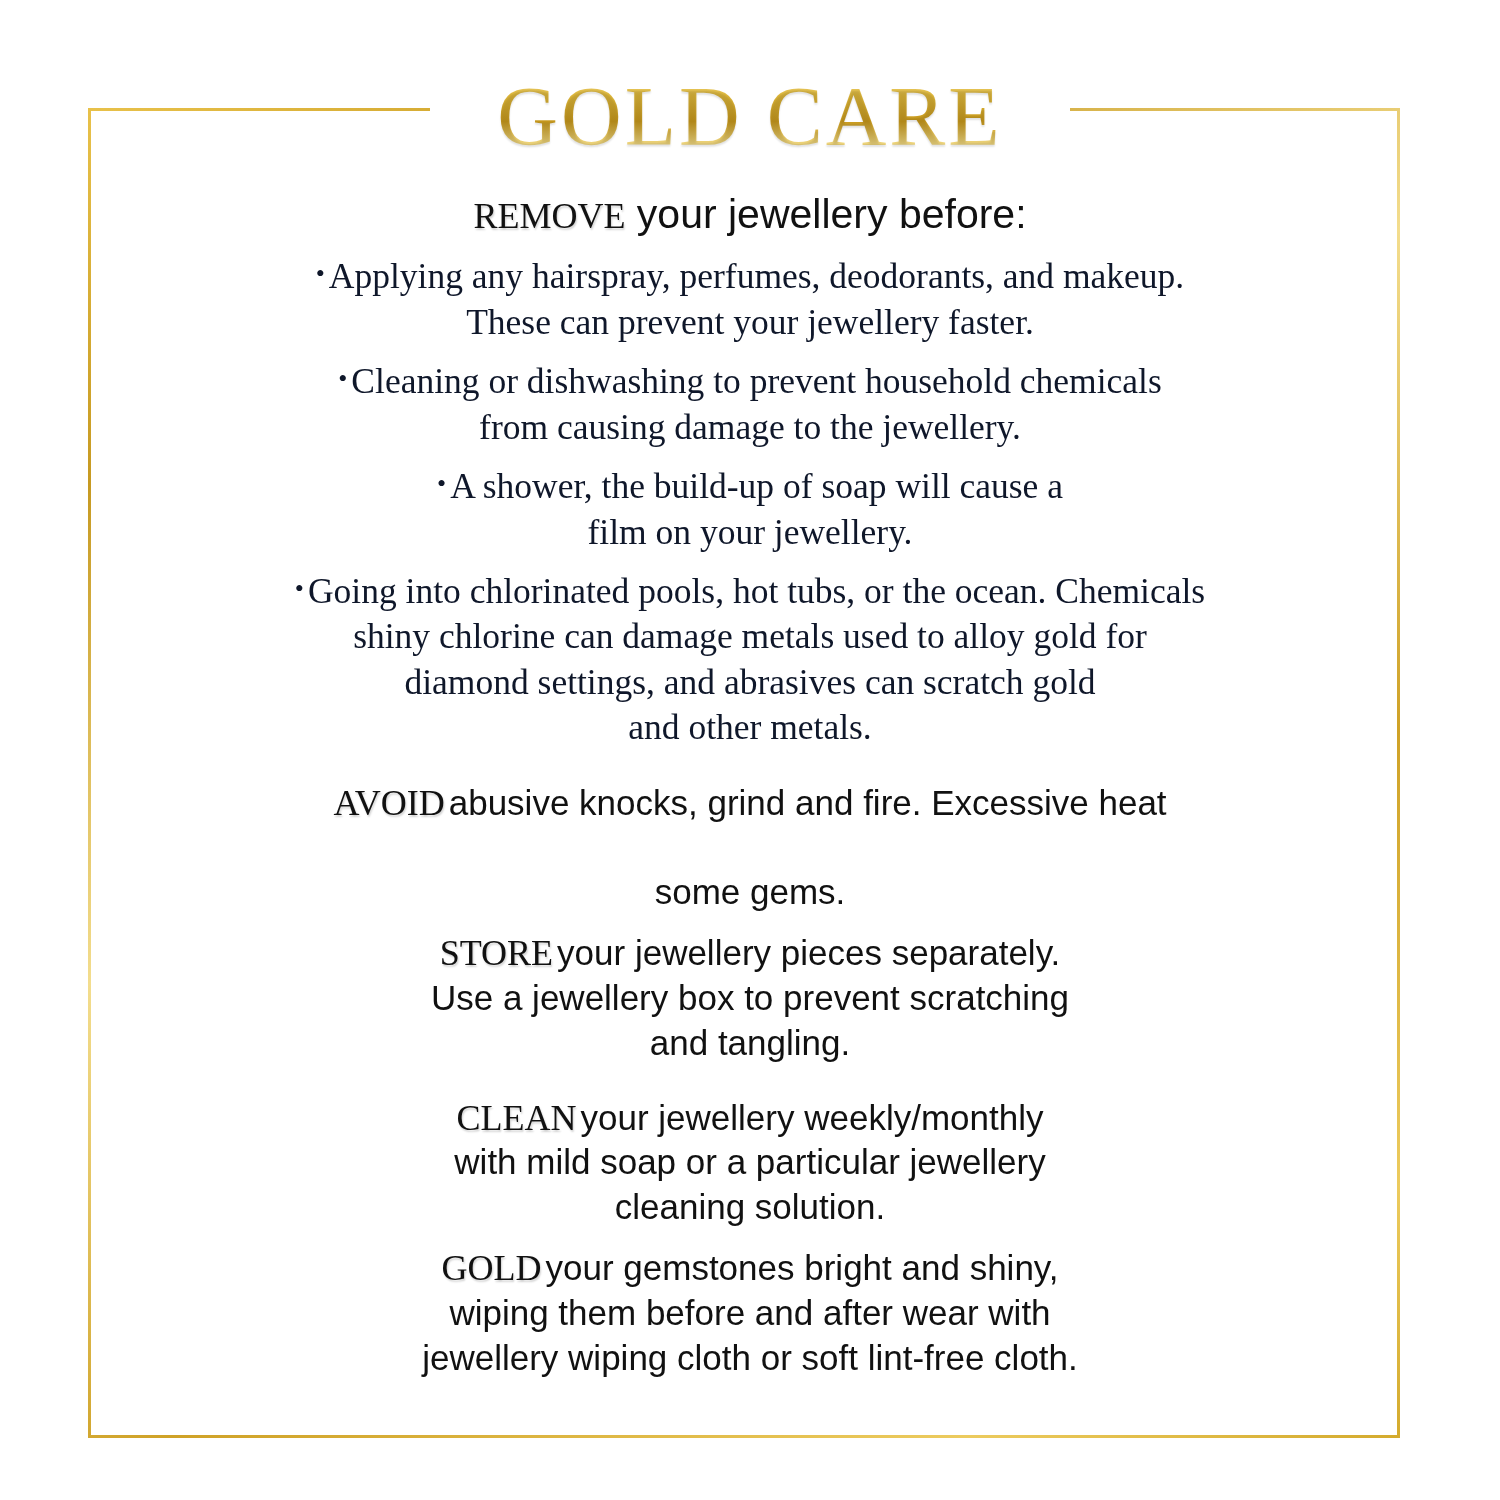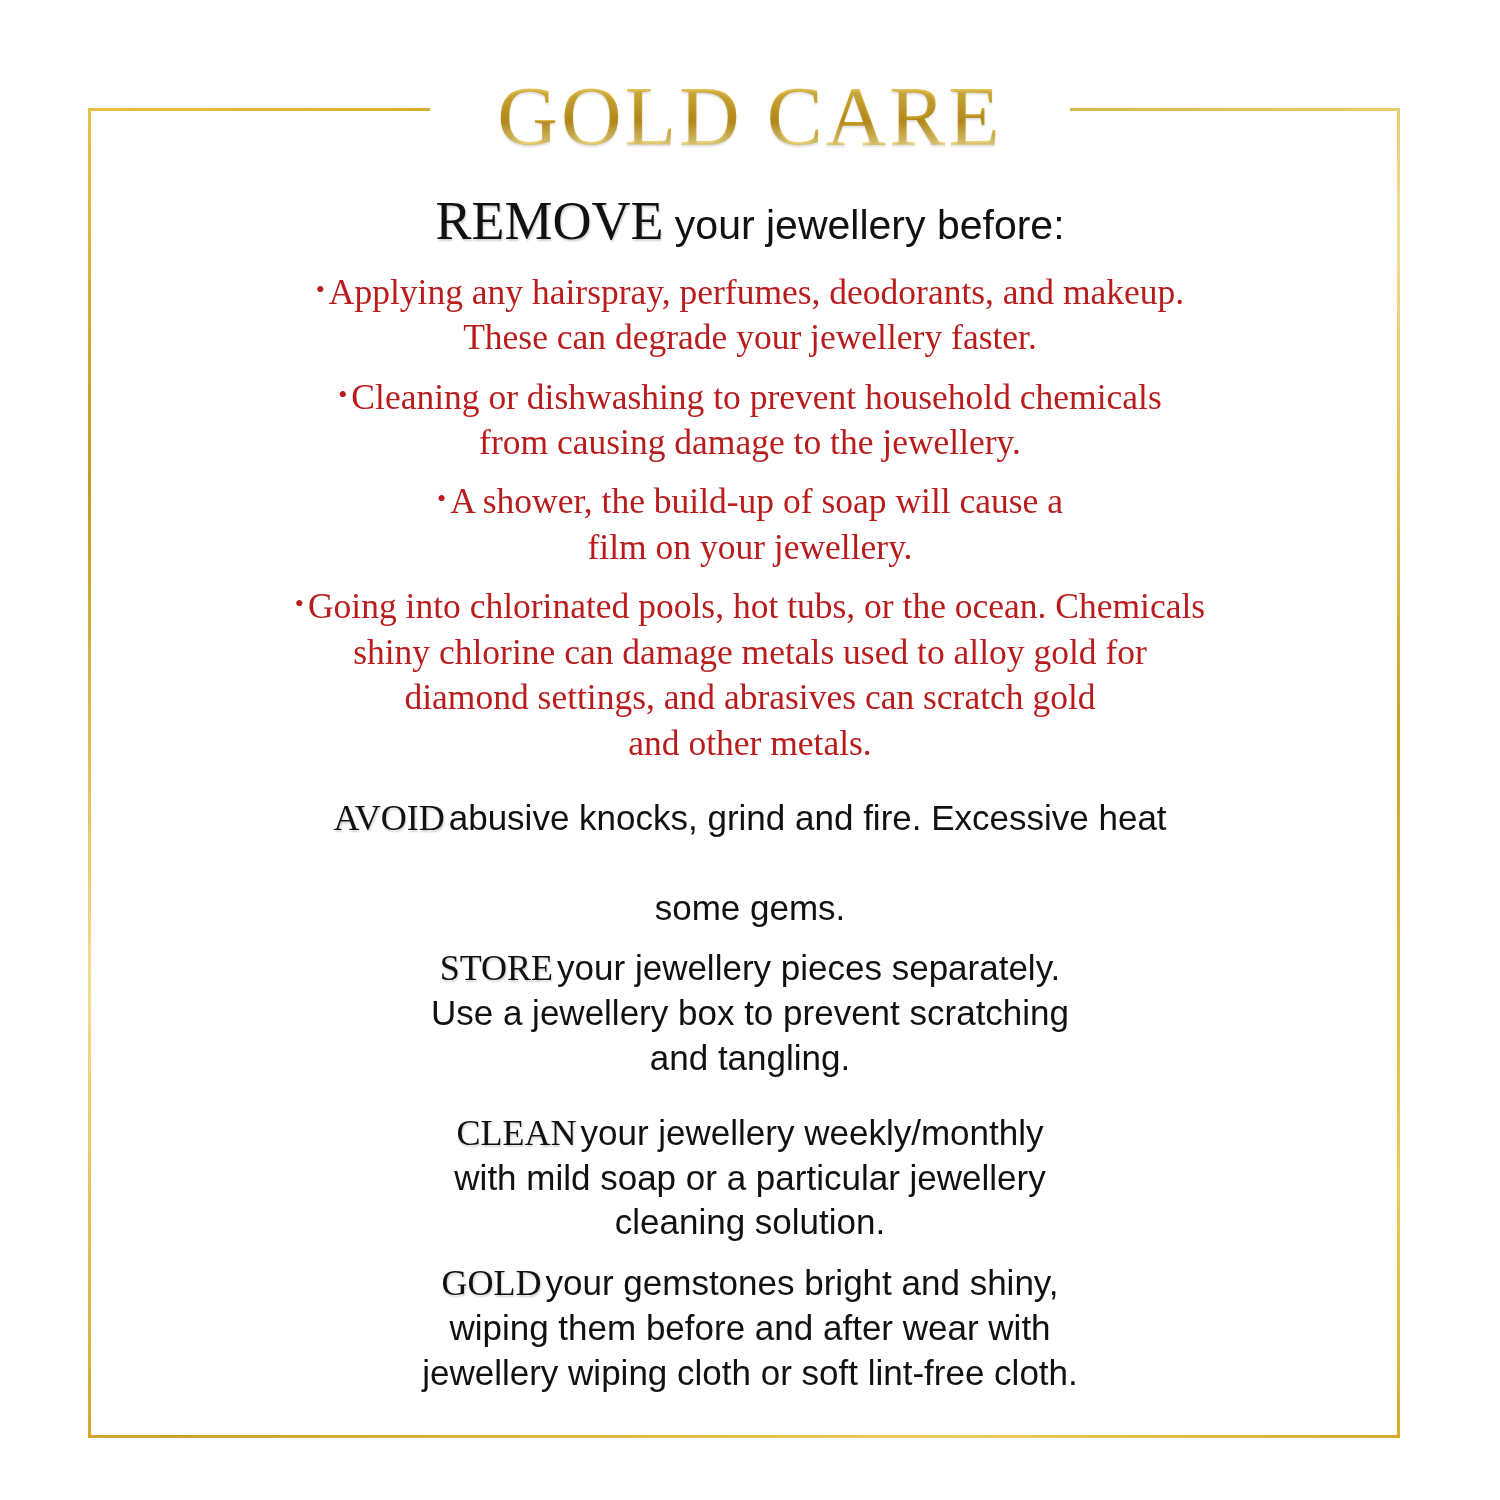--- a/index.html
+++ b/index.html
@@ -72,37 +72,37 @@
 
   .lead {
     font-size: 41px;
     line-height: 1.18;
     margin-bottom: 16px;
     font-family: "Liberation Sans", sans-serif;
     color: #111;
   }
   .kw {
     font-family: "Liberation Serif", serif;
-    font-size: 54px;
+    font-size: 36px;
     letter-spacing: 0px;
     color: #111;
     text-shadow: 1px 2px 2px rgba(0,0,0,0.18);
     vertical-align: baseline;
   }
 
   ul.bullets {
     list-style: none;
     margin: 8px 0 0 0;
     padding: 0;
   }
   ul.bullets li {
     font-family: "Liberation Serif", serif;
     font-size: 35.5px;
     line-height: 1.28;
-    color: #b91c1c;
+    color: #0f172a;
     margin-bottom: 14px;
     position: relative;
   }
   ul.bullets li .dot {
     font-size: 26px;
     vertical-align: 6px;
     margin-right: 4px;
   }
 
   .section {
@@ -133,21 +133,21 @@
   <div class="content">
 
     <div class="lead">
       <span class="kw">REMOVE</span>
       <span>your jewellery before:</span>
     </div>
 
     <ul class="bullets">
       <li>
         <span class="dot">•</span><span>Applying any hairspray, perfumes, deodorants, and makeup.</span><br>
-        <span>These can degrade your jewellery faster.</span>
+        <span>These can prevent your jewellery faster.</span>
       </li>
       <li>
         <span class="dot">•</span><span>Cleaning or dishwashing to prevent household chemicals</span><br>
         <span>from causing damage to the jewellery.</span>
       </li>
       <li>
         <span class="dot">•</span><span>A shower, the build-up of soap will cause a</span><br>
         <span>film on your jewellery.</span>
       </li>
       <li>

